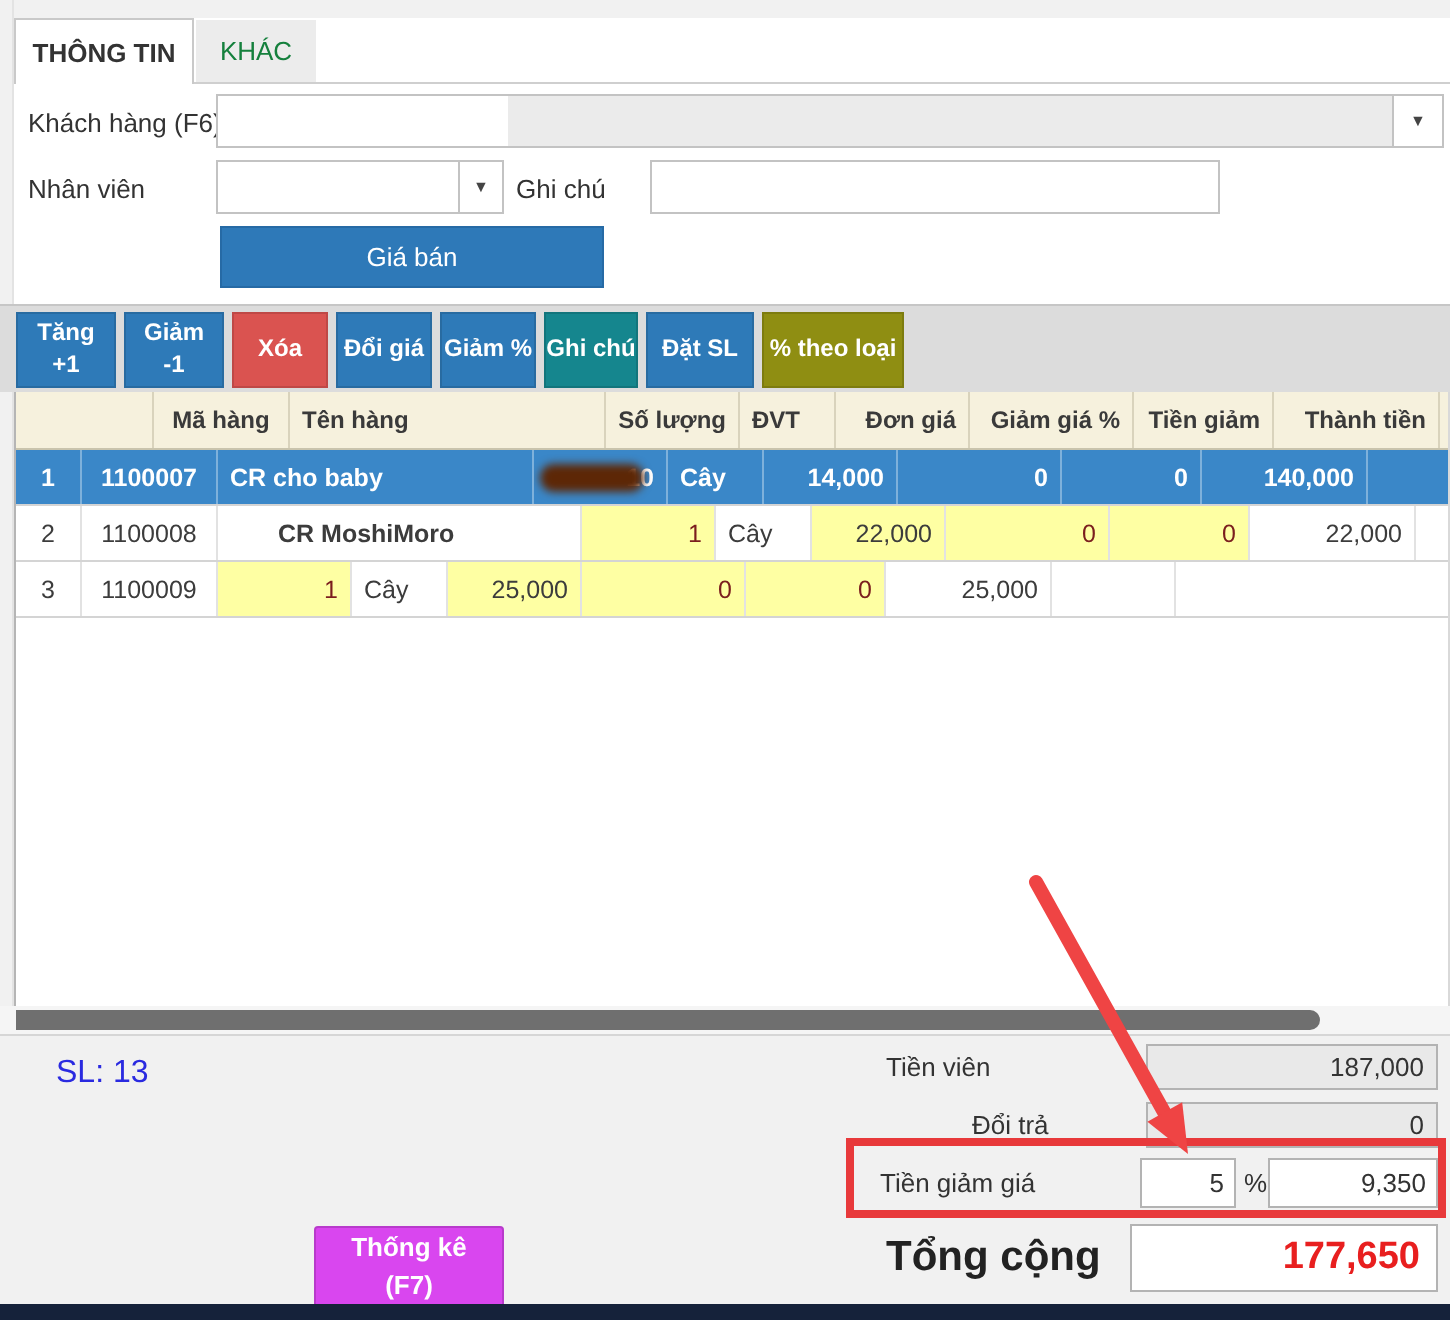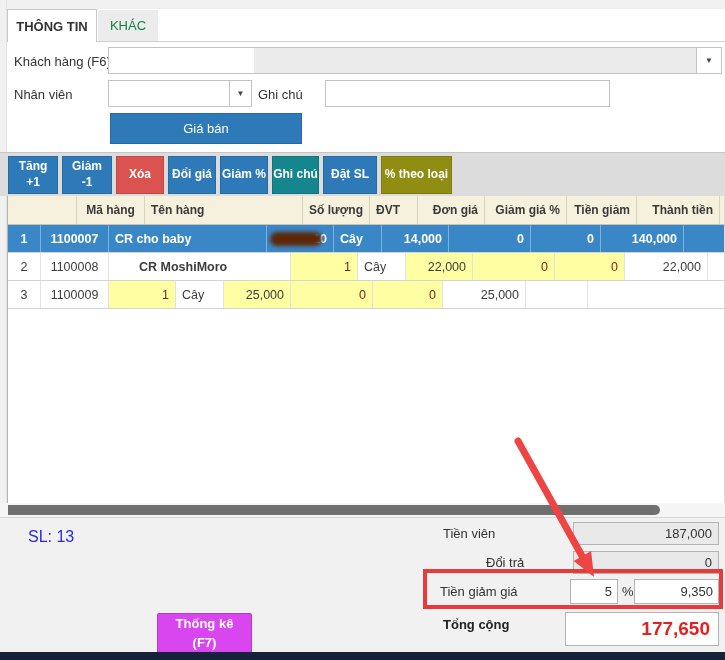--- a/index.html
+++ b/index.html
@@ -70,21 +70,21 @@
   
   .summary{position:absolute;left:0;top:517px;width:725px;height:135px;background:#f1f1f1;
     border-top:1px solid #d6d6d6;box-sizing:border-box;}
   .sl{position:absolute;left:28px;top:10px;font-size:16px;color:#2a2ae0;}
   .sum-label{position:absolute;font-size:13px;color:#333;}
   .ro-field{position:absolute;left:573px;width:146px;height:23px;background:#e9e9e9;border:1px solid #b3b3b3;
     box-sizing:border-box;display:flex;align-items:center;justify-content:flex-end;padding-right:6px;font-size:13px;color:#333;}
   .inp{position:absolute;height:25px;background:#fff;border:1px solid #b3b3b3;box-sizing:border-box;
     text-align:right;padding:0 5px;font-size:13px;color:#333;font-family:inherit;outline:none;}
   .pct-sign{position:absolute;left:622px;top:66px;font-size:13px;color:#333;}
-  .total-label{position:absolute;left:443px;top:99px;font-size:13px;font-weight:bold;color:#222;}
+  .total-label{position:absolute;left:443px;top:99px;font-size:21px;font-weight:bold;color:#222;}
   .total-field{position:absolute;left:565px;top:94px;width:154px;height:34px;background:#fff;border:1px solid #b3b3b3;
     box-sizing:border-box;display:flex;align-items:center;justify-content:flex-end;padding-right:8px;
     font-size:19px;font-weight:bold;color:#e81f1f;}
   .fbtn{position:absolute;top:95px;height:41px;color:#fff;font-weight:bold;font-size:13px;line-height:1.45;
     white-space:pre-line;display:flex;align-items:center;justify-content:center;text-align:center;
     border:1px solid rgba(0,0,0,0.15);box-sizing:border-box;border-radius:2px;cursor:pointer;}
   .fbtn.pay{left:8px;width:96px;background:#27a25c;}
   .fbtn.stats{left:110px;width:95px;background:#d946ef;margin-left:47px;}
 
   .navy-bar{position:absolute;left:0;top:652px;width:725px;height:8px;background:#15223a;}

